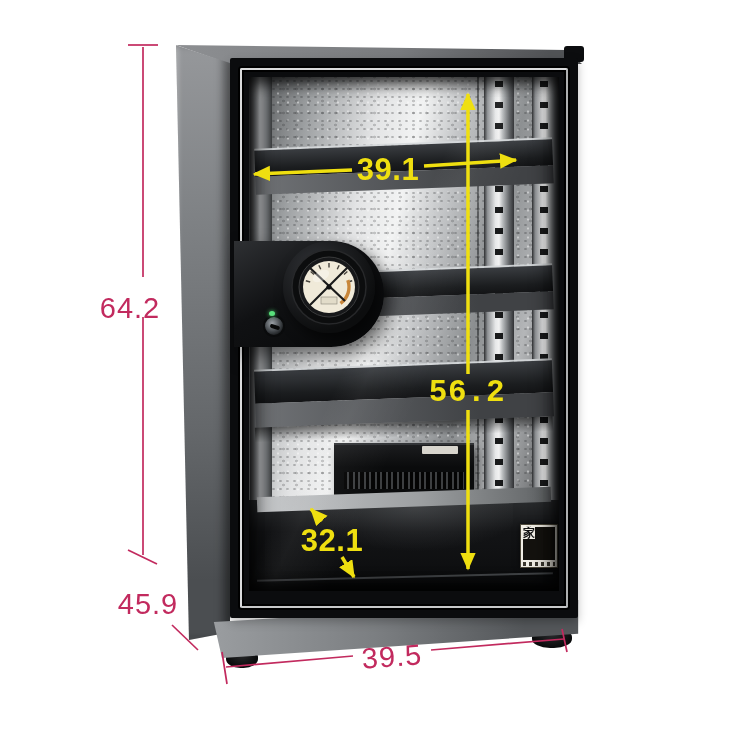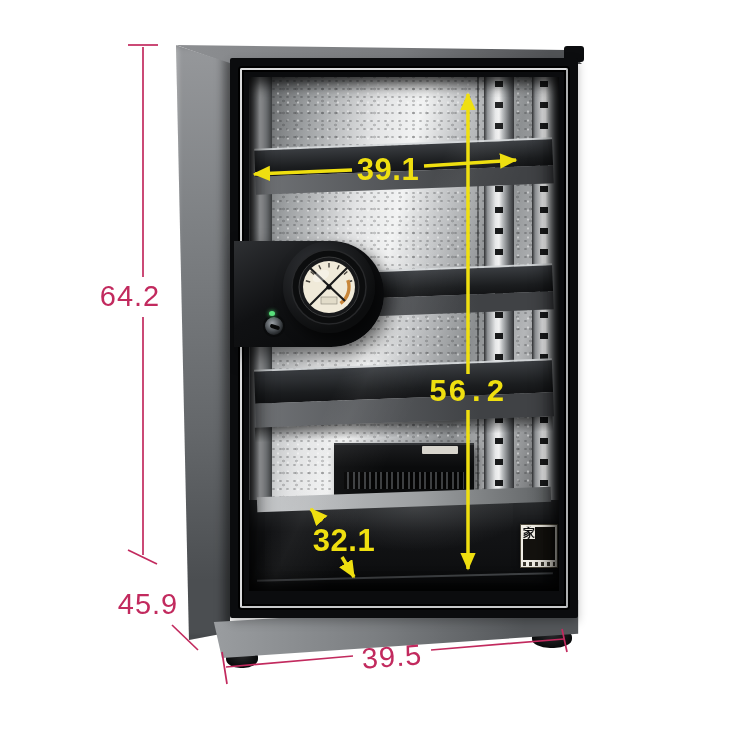--- a/index.html
+++ b/index.html
@@ -237,18 +237,18 @@
       <line x1="172" y1="625" x2="198" y2="650"></line>
       <line x1="222" y1="652" x2="227" y2="684"></line>
       <line x1="562" y1="629" x2="567" y2="652"></line>
       <line x1="226" y1="667" x2="353" y2="656"></line>
       <line x1="431" y1="650" x2="564" y2="639"></line>
     </g>
   </svg>
 
   <div class="lbl yel" style="left:388px;top:169px;">39.1</div>
   <div class="lbl yel" style="left:467px;top:392px;font-family:Liberation Mono, monospace;">56.2</div>
-  <div class="lbl yel" style="left:344px;top:540px;">32.1</div>
-  <div class="lbl pnk" style="left:130px;top:296px;">64.2</div>
+  <div class="lbl yel" style="left:332px;top:540px;">32.1</div>
+  <div class="lbl pnk" style="left:130px;top:308px;">64.2</div>
   <div class="lbl pnk" style="left:148px;top:604px;">45.9</div>
   <div class="lbl pnk" style="left:392px;top:657px;transform:translate(-50%,-50%) rotate(-4.5deg);">39.5</div>
 
 </div>
 
 </body></html>

